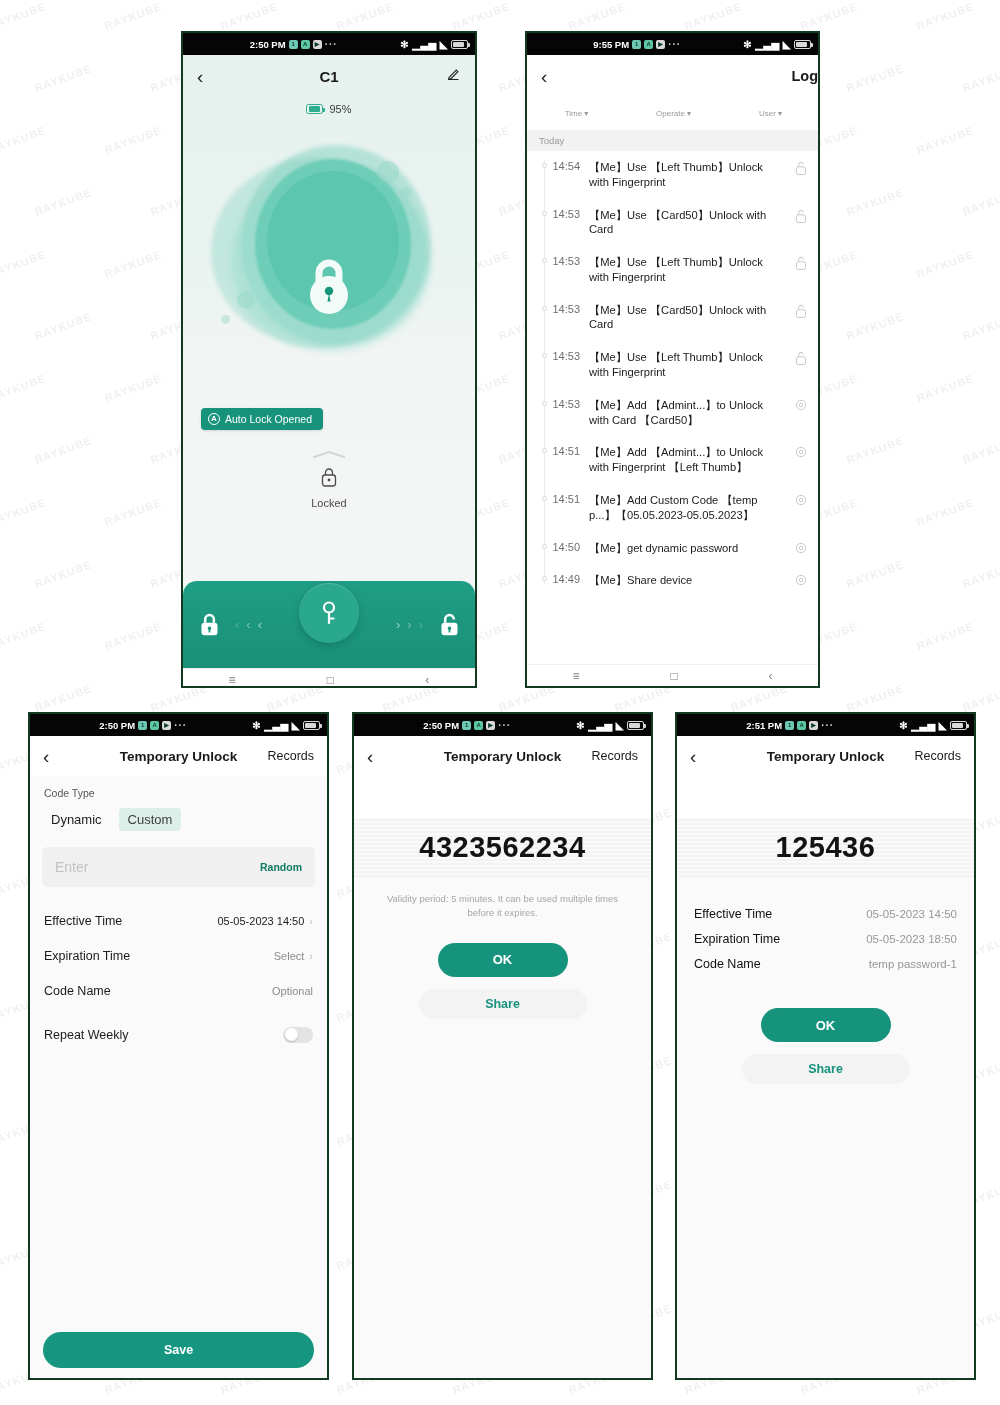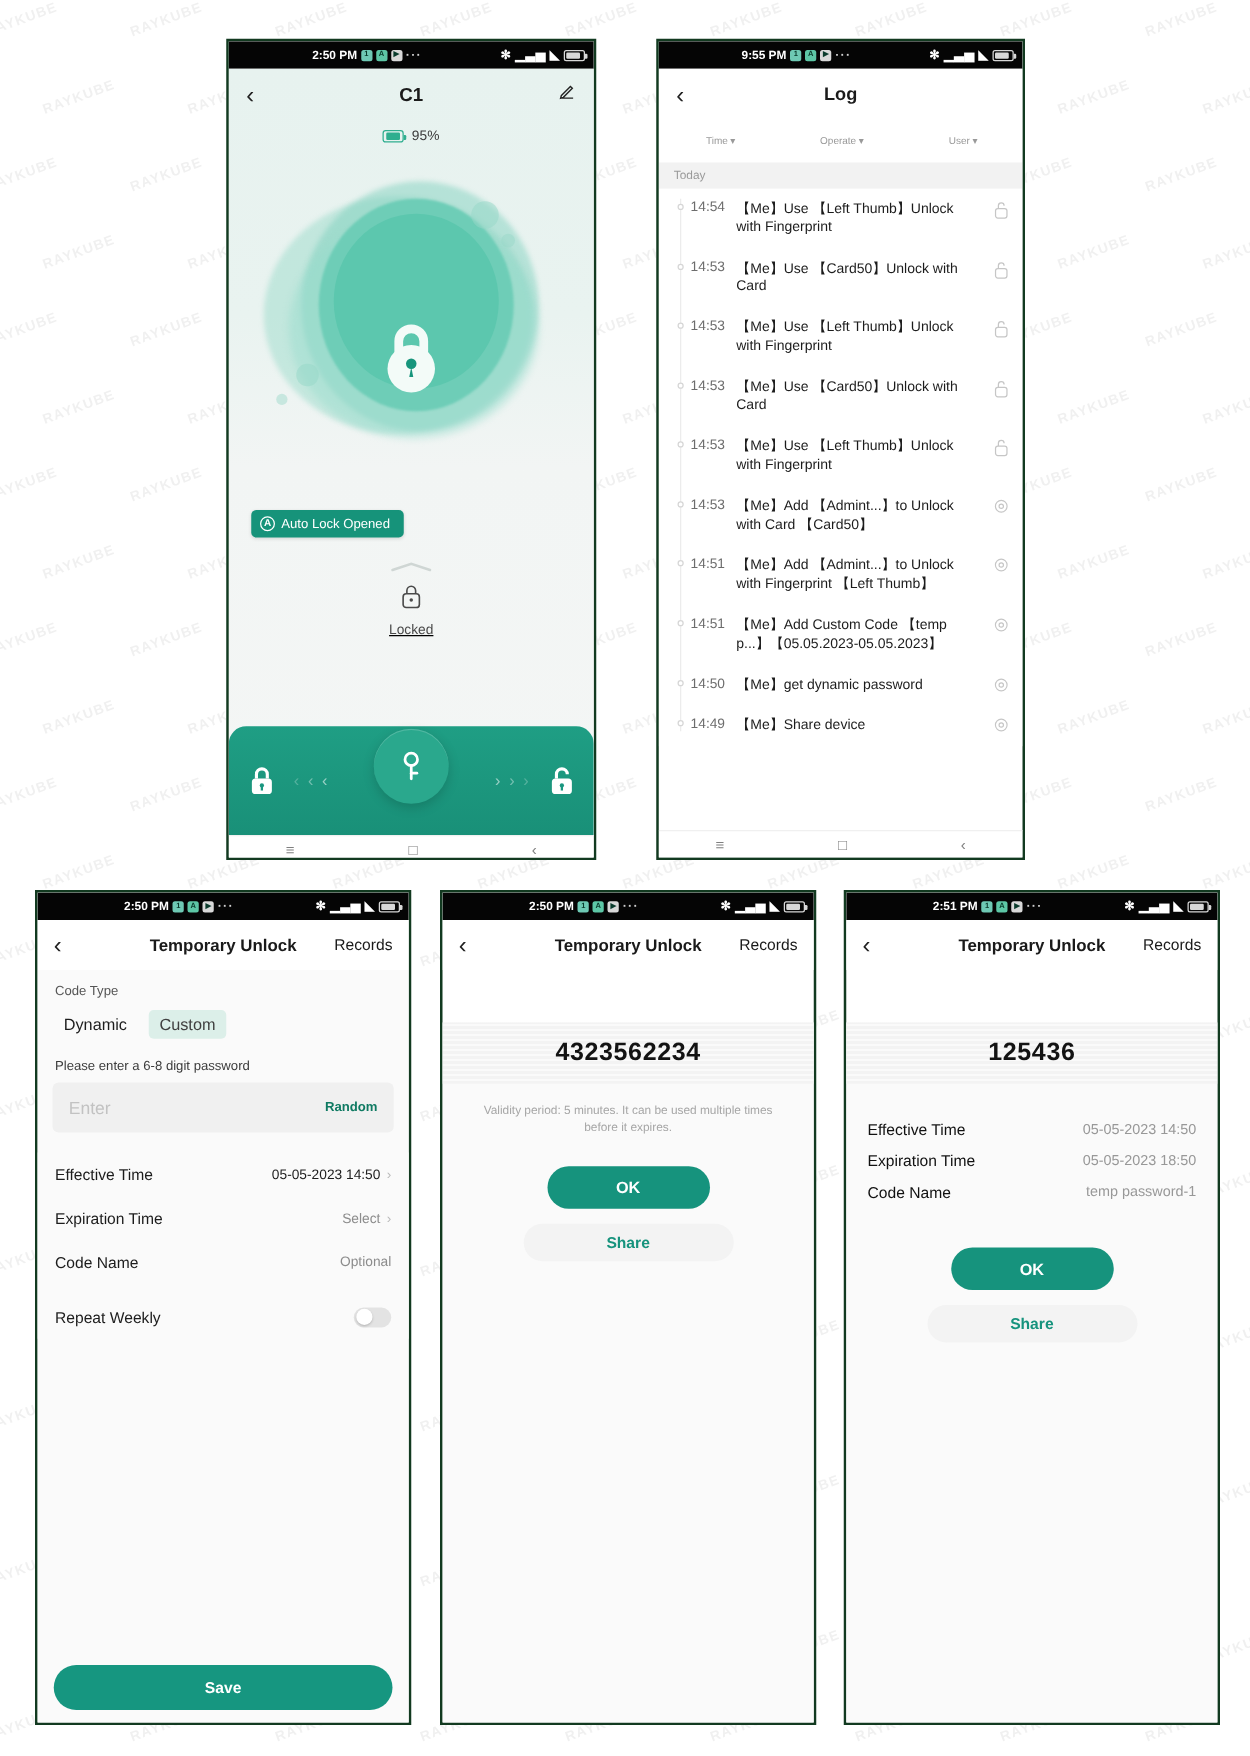--- a/index.html
+++ b/index.html
@@ -47,21 +47,21 @@
   .blob{ position:absolute; border-radius:50%; }
   .lock-emblem{ position:absolute; left:50%; top:112px; transform:translateX(-50%); z-index:3;}
 
   .autolock{ position:absolute; left:18px; top:353px; background:#16937a; color:#fff;
              font-size:10.5px; padding:5px 11px 5px 7px; border-radius:4px; display:flex;
              align-items:center; gap:5px; z-index:5; box-shadow:0 1px 3px rgba(0,0,0,.12);}
   .autolock .a-badge{ width:12px;height:12px;border-radius:50%;border:1.2px solid #fff;
              font-size:8px;line-height:10px;text-align:center;font-weight:700;}
 
   .handle{ position:absolute; left:50%; top:390px; transform:translateX(-50%); z-index:3;}
-  .locked-blk{ position:absolute; left:0; right:0; top:412px; text-align:center; z-index:3;text-decoration:underline;}
+  .locked-blk{ position:absolute; left:0; right:0; top:412px; text-align:center; z-index:3;}
   .locked-blk .lbl{ font-size:11px; color:#4a4a4a; margin-top:5px; }
 
   .bind-card{ position:absolute; left:10px; right:10px; top:472px; height:52px; background:#fff;
               border-radius:7px; display:flex; align-items:center; padding:0 14px; gap:12px;
               box-shadow:0 1px 4px rgba(0,0,0,.05); z-index:4;}
   .bind-card .txt{ font-size:11.5px; color:#3c3c3c; }
 
   .tmp-card{ position:absolute; left:10px; right:10px; top:536px; height:46px; background:#fff;
              border-radius:7px; display:flex; align-items:center; padding:0 14px; gap:12px;
              box-shadow:0 1px 4px rgba(0,0,0,.05); z-index:4;}
@@ -78,21 +78,21 @@
   .chevs b:nth-child(1){opacity:.45;} .chevs b:nth-child(2){opacity:.7;} .chevs b:nth-child(3){opacity:1;}
   .chevs b{font-weight:400;}
   .keybtn{ width:60px;height:60px;border-radius:50%;background:#2aa88d;margin:0 4px;
            display:flex;align-items:center;justify-content:center;
            box-shadow:0 3px 9px rgba(0,0,0,.17), inset 0 1px 0 rgba(255,255,255,.18);
            position:relative; top:-12px; flex:0 0 auto;}
 
   
   #p2 { left:525px; top:31px; width:295px; height:657px; }
   .log-head{ height:42px; display:flex;align-items:center;padding:0 14px;position:relative;background:#fff;}
-  .log-head .t{position:absolute;left:0;right:0;text-align:center;font-size:14.5px;font-weight:700;color:#1b1b1b;}
+  .log-head .t{position:absolute;left:0;right:0;text-align:right;font-size:14.5px;font-weight:700;color:#1b1b1b;}
   .filters{ display:flex; background:#fff; padding:9px 0 12px;}
   .filters div{ flex:1; text-align:center; font-size:11.5px; color:#3d3d3d;}
   .filters div span{ color:#999; font-size:8px; margin-left:2px;}
   .today{ background:#f2f2f2; font-size:9.5px; color:#9a9a9a; padding:5px 12px;}
   .log-list{ position:relative; background:#fff; }
   .log-list:before{ content:""; position:absolute; left:17px; top:8px; bottom:12px; width:1px;
                     background:#ececec;}
   .log-row{ display:flex; padding:9px 0; position:relative;}
   .dot{ width:5px;height:5px;border-radius:50%;border:1px solid #d6d6d6;background:#fff;
         position:absolute;left:15px;top:12px;}
@@ -123,21 +123,21 @@
   .frow .val.dark{ color:#1c1c1c; }
   .frow .arr{ color:#b9b9b9; font-size:11px;}
   .divline{ height:9px; }
   .toggle{ width:30px;height:16px;border-radius:9px;background:#e3e3e3;position:relative;}
   .toggle:after{content:"";position:absolute;left:1.5px;top:1.5px;width:13px;height:13px;border-radius:50%;background:#fff;box-shadow:0 1px 2px rgba(0,0,0,.2);}
   .savebtn{ position:absolute; left:13px; right:13px; bottom:14px; height:36px; border-radius:19px;
             background:#169680; color:#fff; font-size:12.5px; font-weight:700;
             display:flex; align-items:center; justify-content:center;}
 
   
-  .codebox{ margin-top:42px; text-align:center; font-size:20px; font-weight:700; color:#131313;
+  .codebox{ margin-top:42px; text-align:center; font-size:29px; font-weight:700; color:#131313;
             letter-spacing:.5px; padding:13px 0; background:
             repeating-linear-gradient(0deg,#f3f3f3 0px,#f3f3f3 2px,#fafafa 2px,#fafafa 4px);}
   .validity{ font-size:9.5px; color:#a6a6a6; text-align:center; padding:15px 32px 0; line-height:1.5;}
   .okbtn{ margin:22px auto 0; width:130px; height:34px; border-radius:18px; background:#16937d;
           color:#fff; font-size:13px; font-weight:700; display:flex;align-items:center;justify-content:center;}
   .sharebtn{ margin:12px auto 0; width:168px; height:30px; border-radius:16px; background:#f3f3f3;
           color:#16937d; font-size:12.5px; font-weight:700; display:flex;align-items:center;justify-content:center;}
   .drows{ margin-top:24px; }
   .drow{ display:flex; align-items:center; padding:0 17px; height:25px; font-size:12.5px; color:#111;}
   .drow .v{ margin-left:auto; color:#989898; font-size:11.5px;}
@@ -667,21 +667,20 @@
     <span class="rec">Records</span>
   </div>
 
   <div class="sheet">
     <div class="sec-lbl">Code Type</div>
     <div class="typetabs">
       <span class="typetab">Dynamic</span>
       <span class="typetab active">Custom</span>
     </div>
 
-    <div class="sub-lbl">Please enter a 6-8 digit password</div>
     <div class="pw-field">
       <span class="ph">Enter</span>
       <span class="rnd">Random</span>
     </div>
 
     <div class="rows">
       <div class="frow">
         <span>Effective Time</span>
         <span class="val dark">
           <span>05-05-2023 14:50</span>

